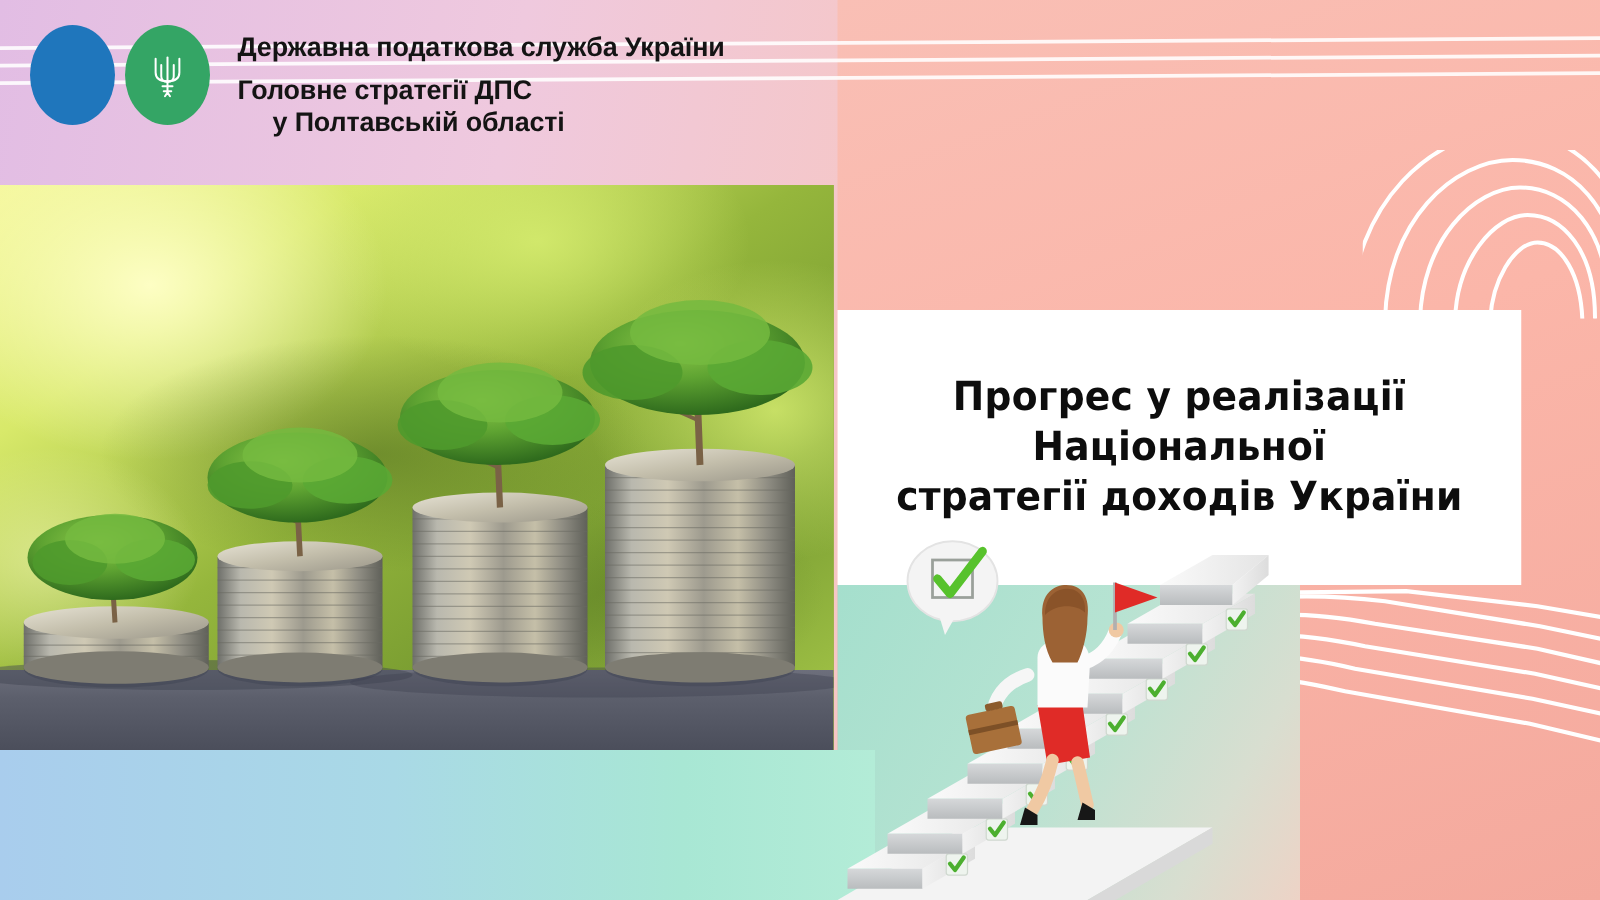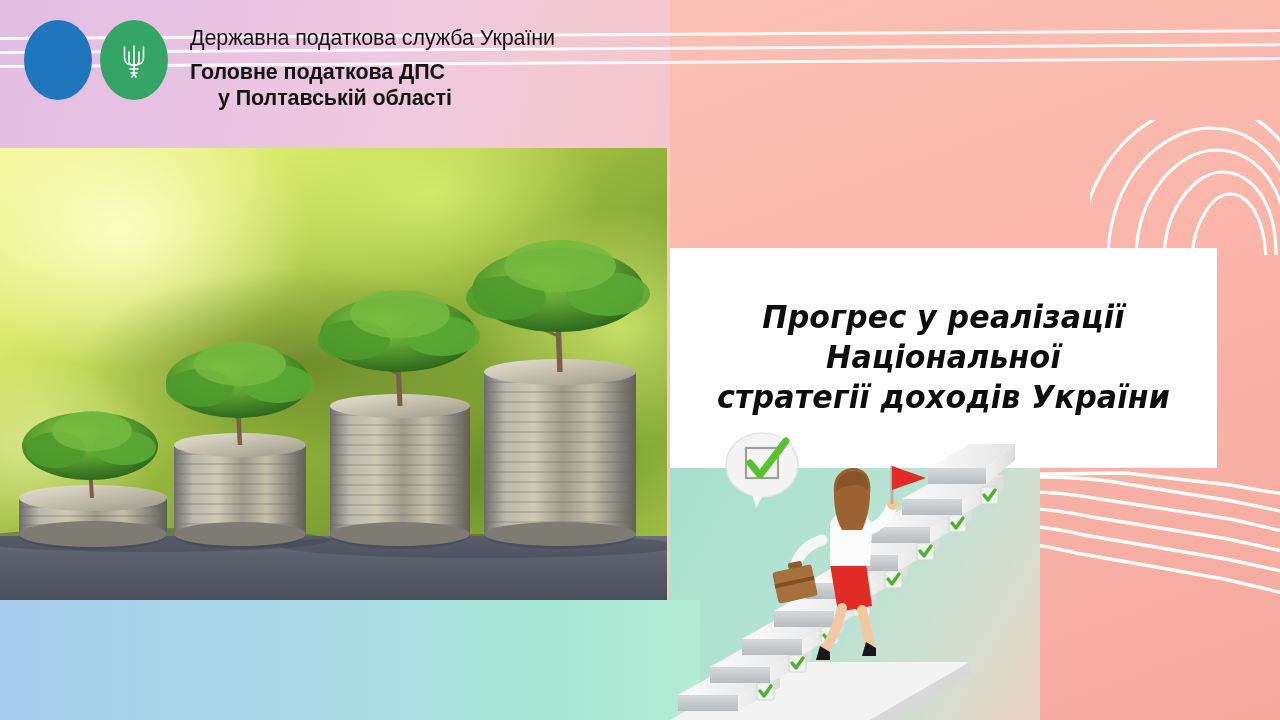--- a/index.html
+++ b/index.html
@@ -47,37 +47,37 @@
 
   
   .logo-row { position:absolute; left:24px; top:20px; display:flex; align-items:flex-start; }
   .circle { width:68px; height:80px; border-radius:50%; }
   .circle.blue { background:#1f76bc; }
   .circle.green { position:relative; background:#34a565; margin-left:8px;
                   display:flex; align-items:center; justify-content:center; }
   .tryzub { width:30px; height:38px; }
 
   .org-text { margin-left:22px; padding-top:6px; color:#141414; }
-  .org-line1 { font-size:21.5px; font-weight:normal; letter-spacing:-.1px; line-height:1.18; }
+  .org-line1 { font-size:21.5px; font-weight:bold; letter-spacing:-.1px; line-height:1.18; }
   .org-line2 { font-size:21.5px; font-weight:bold; letter-spacing:-.1px; line-height:1.2; margin-top:9px; }
   .org-line3 { font-size:21.5px; font-weight:bold; letter-spacing:-.1px; line-height:1.2;margin-left:28px; }
 
   
   .photo {
     position:absolute; left:0; top:148px; width:667px; height:452px;
     overflow:hidden;
     background:#8aa830;
   }
   .photo svg { display:block; }
 
   
   .title-panel {
     position:absolute; left:670px; top:248px; width:547px; height:220px;
     background:#ffffff;
-    display:flex; align-items:center; justify-content:center;font-style:italic;
+    display:flex; align-items:center; justify-content:center;
   }
   .title-text {
     font-family:"DejaVu Sans", sans-serif;
     font-weight:bold;
     font-size:32px;
     line-height:1.24;
     color:#0d0d0d;
     text-align:center;
     letter-spacing:.2px;
     width:600px;
@@ -302,21 +302,21 @@
           <path d="M20 22 L20 40 C20 46, 24 49, 30 49"></path>
           <path d="M40 22 L40 40 C40 46, 36 49, 30 49"></path>
           <path d="M22 56 L38 56"></path>
           <path d="M24 64 L36 64"></path>
           <path d="M30 66 L26 72 M30 66 L34 72"></path>
         </g>
       </svg>
     </div>
     <div class="org-text">
       <div class="org-line1">Державна податкова служба України</div>
-      <div class="org-line2">Головне податкова ДПС</div>
+      <div class="org-line2">Головне стратегії ДПС</div>
       <div class="org-line3">у Полтавській області</div>
     </div>
   </div>
 
   <div class="title-panel">
     <div class="title-text">
       <div>Прогрес у реалізації Національної</div>
       <div>стратегії доходів України</div>
     </div>
   </div>

